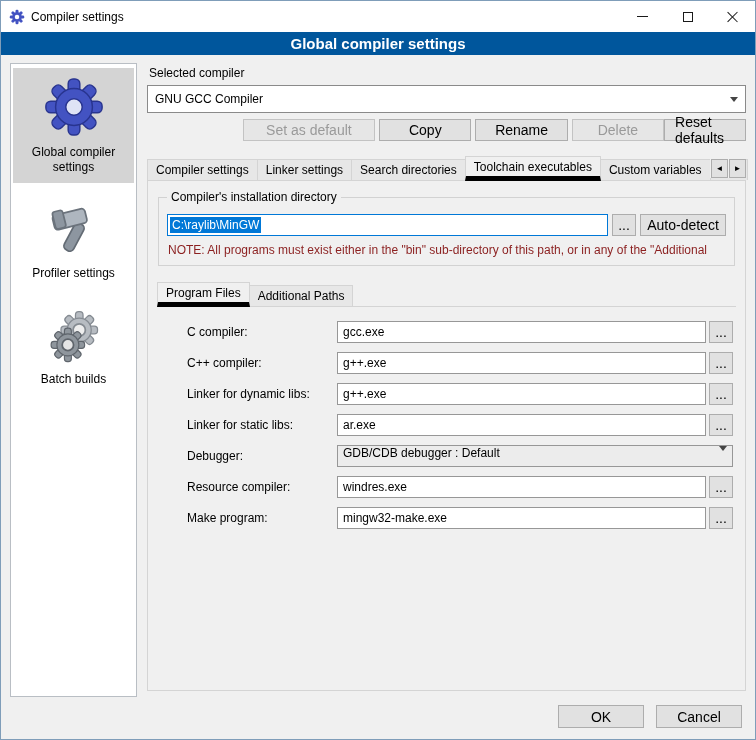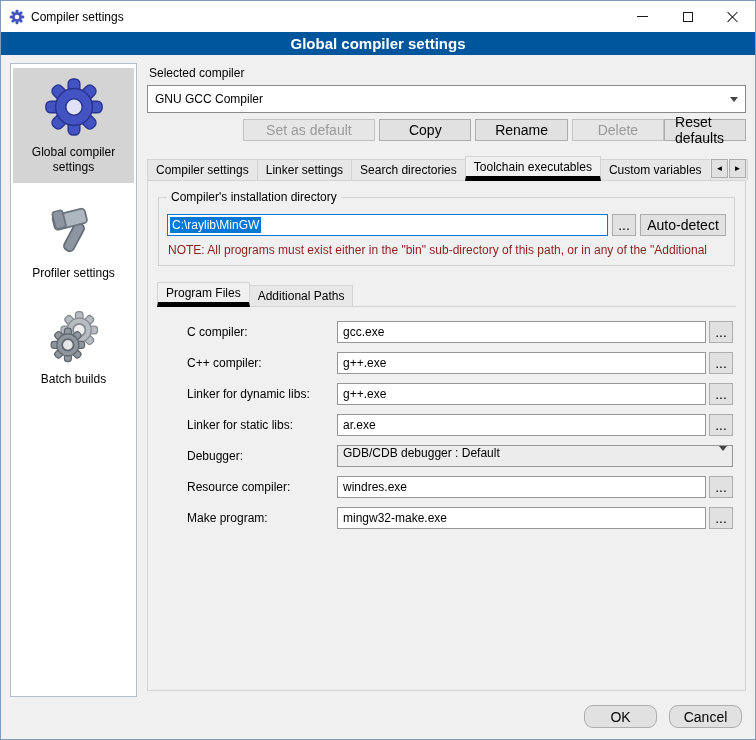--- a/index.html
+++ b/index.html
@@ -94,21 +94,21 @@
   
   .frow { display: flex; align-items: center; margin-bottom: 9px; margin-left: 27px; }
   .flabel { flex: 0 0 150px; }
   .finput { flex: 1; height: 22px; background: #fff; border: 1px solid #979797; display: flex; align-items: center; padding: 0 5px; white-space: nowrap; overflow: hidden; cursor: text; }
   .fselect { flex: 1; height: 22px; background: #ececec; border: 1px solid #979797; display: flex; align-items: flex-start; padding: 0 5px; cursor: default; }
   .fselect .combo-value { flex: 1; }
   .fbrowse { width: 24px; flex: 0 0 auto; height: 22px; padding: 0; margin-left: 3px; }
 
   
   .footer { flex: 0 0 auto; display: flex; justify-content: flex-end; align-items: center; gap: 12px; padding: 6px 13px 11px; }
-  .footer .btn { width: 73px; height: 23px; border-radius: 9px; }
+  .footer .btn { width: 86px; height: 23px; }
 </style>
 </head>
 <body>
 
 <div class="titlebar">
   <svg class="app-icon" viewBox="0 0 64 64">
     <g fill="#4353C2">
       <rect x="26" y="3" width="12" height="58" rx="5"></rect>
       <rect x="26" y="3" width="12" height="58" rx="5" transform="rotate(45 32 32)"></rect>
       <rect x="26" y="3" width="12" height="58" rx="5" transform="rotate(90 32 32)"></rect>

